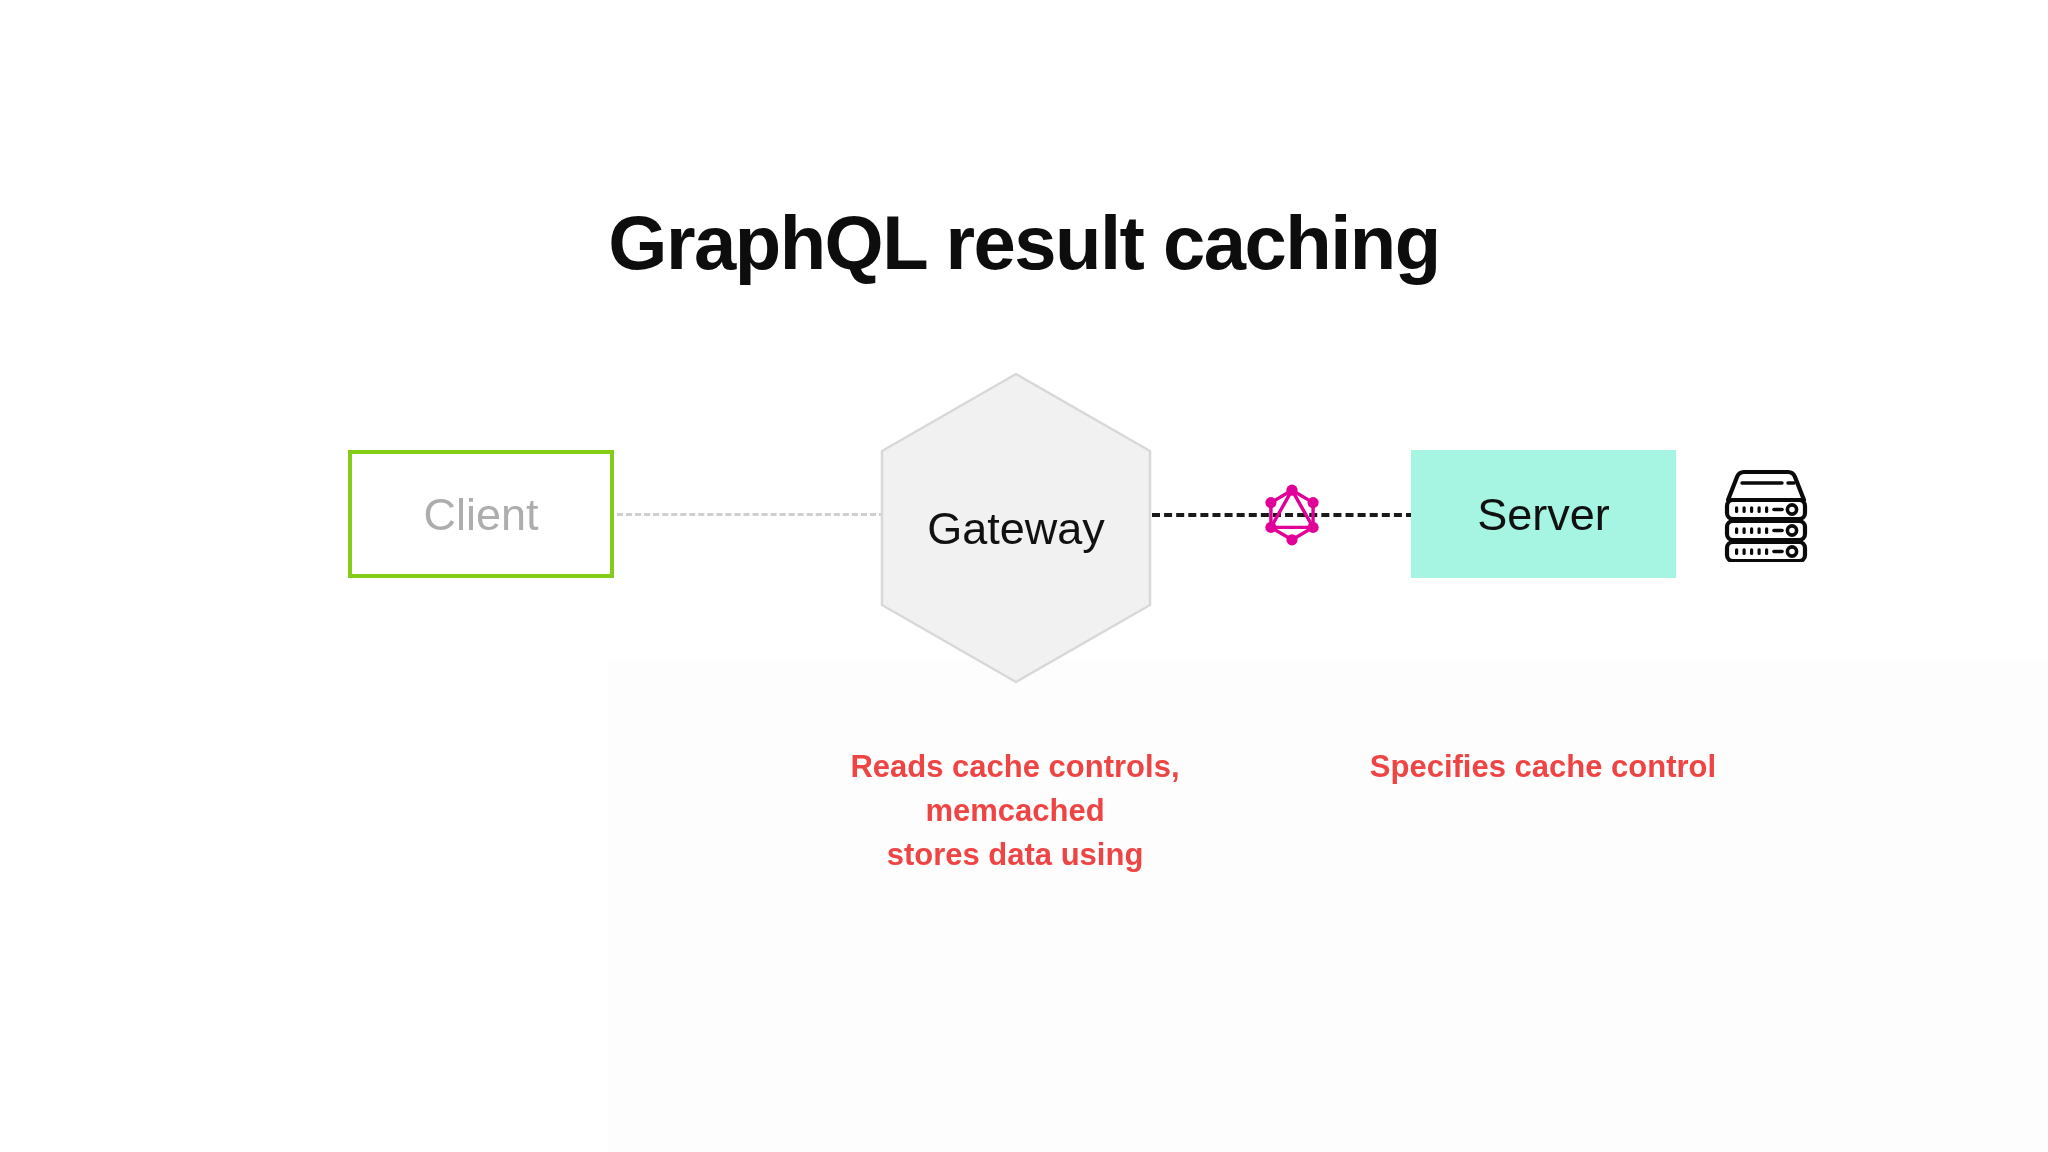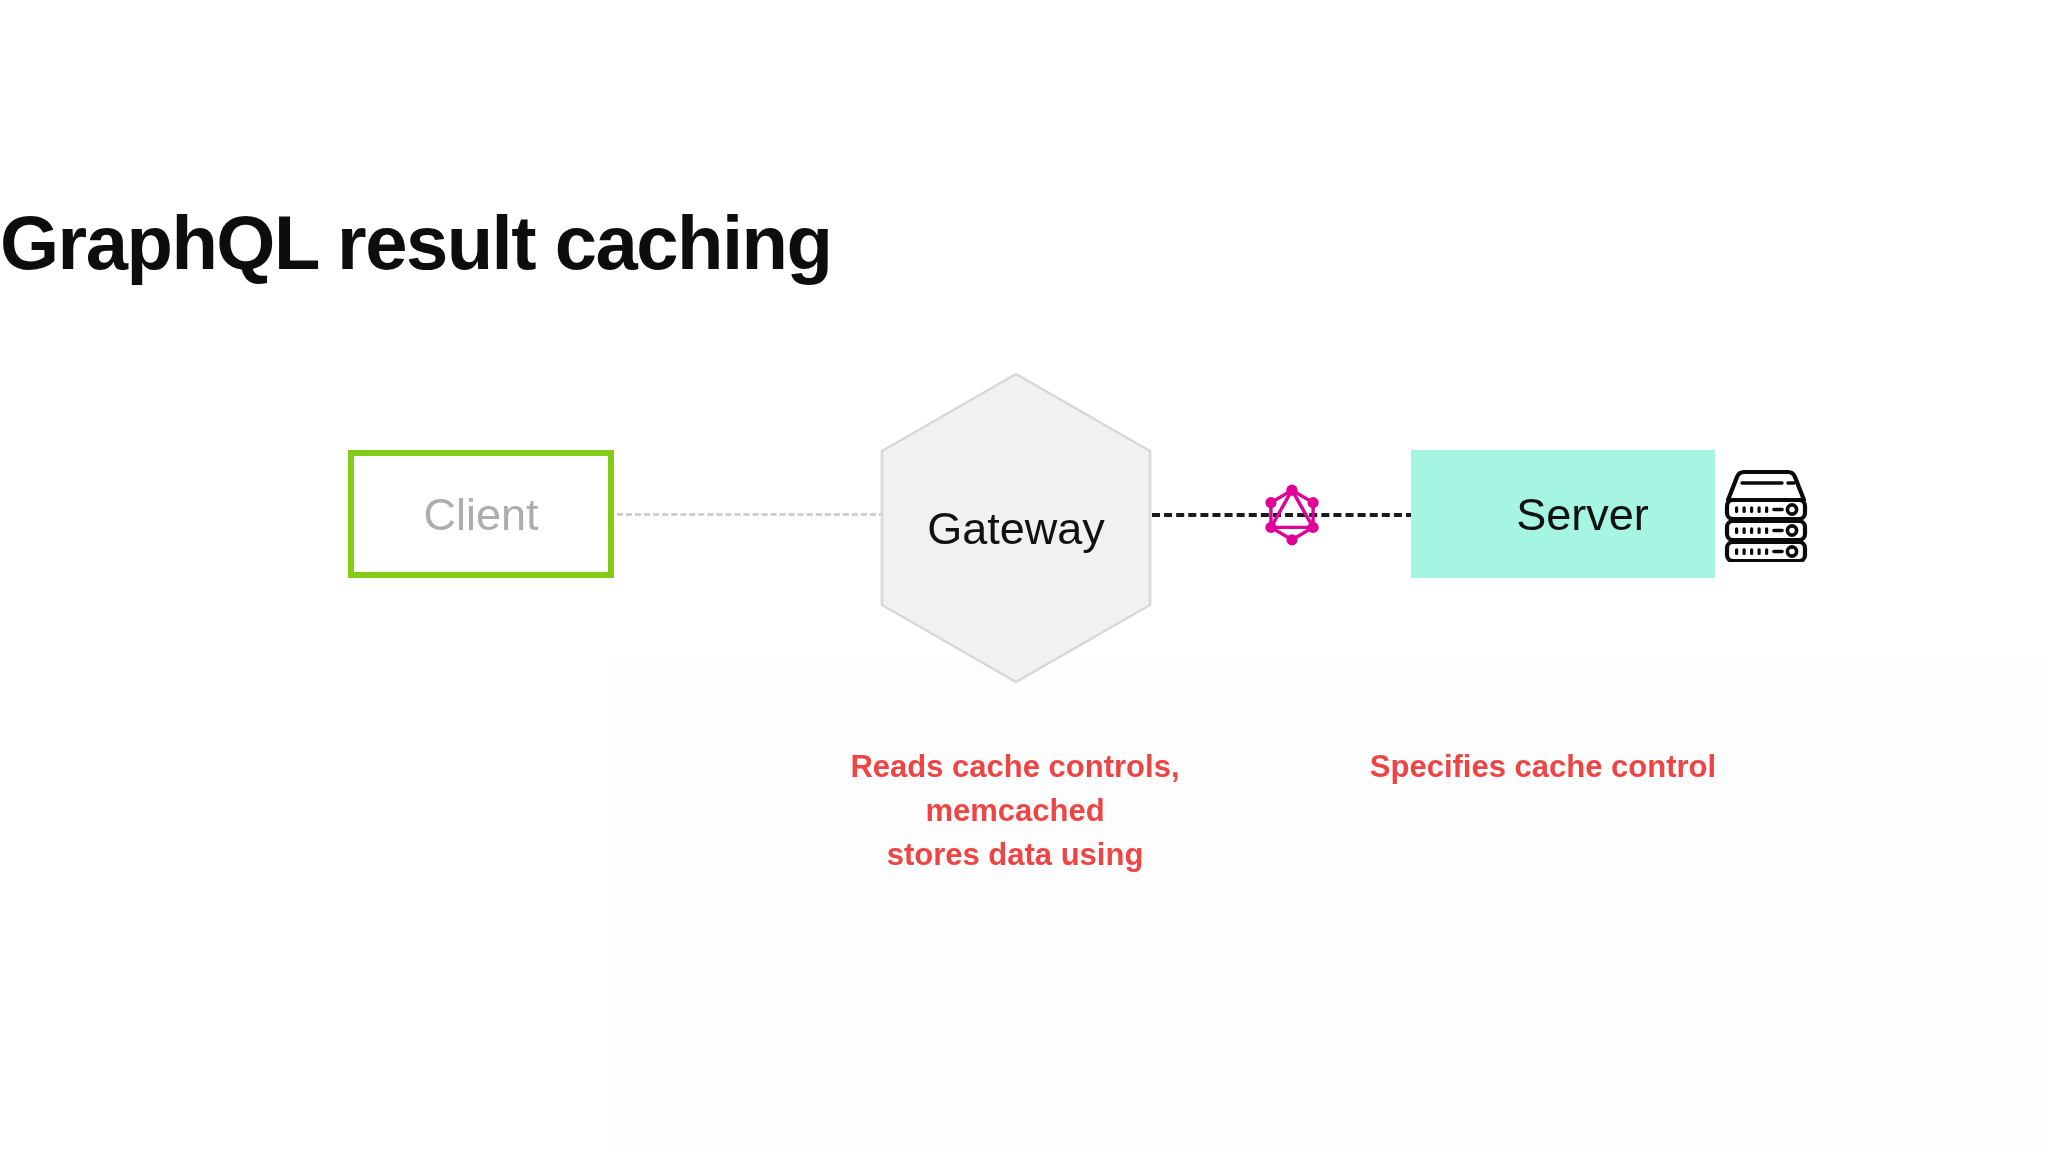--- a/index.html
+++ b/index.html
@@ -30,37 +30,37 @@
     background: #fdfdfd;
     pointer-events: none;
   }
 
   
   .slide-title {
     position: absolute;
     left: 0;
     top: 152px;
     width: 2048px;
-    text-align: left;
+    text-align: center;
     font-size: 76px;
     font-weight: 700;
     letter-spacing: -1.5px;
     color: #0d0d0d;
     line-height: 1.05;
     white-space: nowrap;
   }
 
   
   .client-box {
     position: absolute;
     left: 348px;
     top: 450px;
     width: 266px;
     height: 128px;
-    border: 6px solid #84cc16;
+    border: 4px solid #84cc16;
     background: #ffffff;
     box-sizing: border-box;
     display: flex;
     align-items: center;
     justify-content: center;
   }
   .client-label {
     font-size: 45px;
     color: #adadad;
     font-weight: 400;
@@ -128,21 +128,20 @@
   .server-box {
     position: absolute;
     left: 1411px;
     top: 450px;
     width: 265px;
     height: 128px;
     background: #a5f5e2;
     display: flex;
     align-items: center;
     justify-content: center;
-    padding-left: 39px;
   }
   .server-label {
     font-size: 45px;
     color: #111111;
     font-weight: 400;
     line-height: 1;
   }
 
   
   .server-rack-icon {

